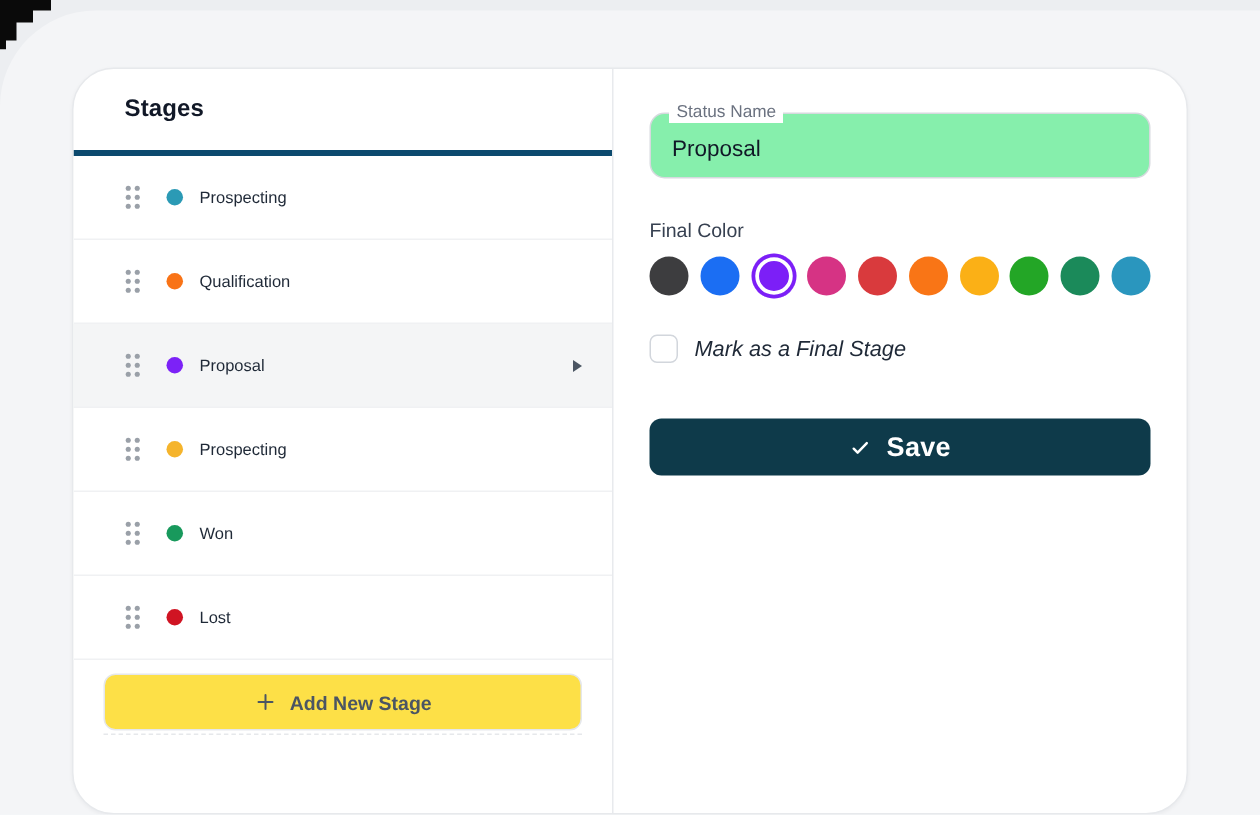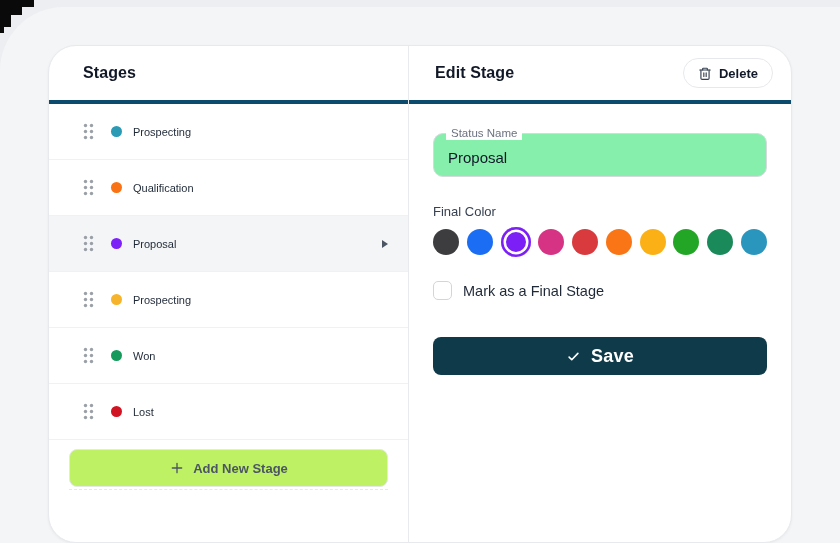--- a/index.html
+++ b/index.html
@@ -42,21 +42,21 @@
   .stage-row.selected { background:#f4f5f6; }
   .drag-handle { width:11px; height:17px; margin-right:17px; flex:0 0 auto; cursor:grab; }
   .stage-dot { width:11px; height:11px; border-radius:50%; margin-right:11px; flex:0 0 auto; }
   .stage-label { font-size:11px; color:#1f2937; }
   .chevron-right {
     margin-left:auto; width:0; height:0;
     border-left:6px solid #4b5563; border-top:4px solid transparent; border-bottom:4px solid transparent;
   }
   .add-stage-btn {
     margin:9px 20px 0; height:38px; border:1px solid #e5e7eb; border-radius:8px;
-    background:#bef264; display:flex; align-items:center; justify-content:center; gap:8px;
+    background:#fde047; display:flex; align-items:center; justify-content:center; gap:8px;
     color:#4b5563; font-size:13px; font-weight:700; cursor:pointer;
   }
   .drop-divider { margin:2px 20px 0; border-top:1px dashed #e6e8eb; }
 
   
   .delete-btn {
     height:30px; display:flex; align-items:center; gap:7px; padding:0 14px;
     border:1px solid #e6e8eb; border-radius:999px; background:#fff;
     font-size:13px; font-weight:600; color:#111827; cursor:pointer;
   }
@@ -71,21 +71,21 @@
     padding:4px 14px 0; font-size:15px; color:#111827; border-radius:10px;
     font-family:"Liberation Sans","DejaVu Sans",sans-serif;
   }
   .select-color-label { margin-top:27px; font-size:13px; color:#374151; }
   .swatch-row { margin-top:8px; height:30px; display:flex; align-items:center; justify-content:space-between; }
   .swatch { width:26px; height:26px; border-radius:50%; cursor:pointer; flex:0 0 auto; }
   .swatch.selected {
     width:30px; height:30px;
     box-shadow: inset 0 0 0 2.5px currentColor, inset 0 0 0 5px #ffffff;
   }
-  .checkbox-row { margin-top:24px; display:flex; align-items:center; gap:11px; }
+  .checkbox-row { margin-top:24px; display:flex; align-items:center; gap:11px;font-style:italic; }
   .checkbox { width:19px; height:19px; border:1.5px solid #d2d6dc; border-radius:5px; background:#fff; cursor:pointer; }
   .checkbox-label { font-size:14.5px; color:#1f2937; }
   .save-btn {
     margin-top:37px; height:38px; width:100%; border:none; border-radius:8px;
     background:#0e3a4a; color:#fff; font-size:18px; font-weight:700;
     display:flex; align-items:center; justify-content:center; gap:10px; cursor:pointer;
     font-family:"Liberation Sans","DejaVu Sans",sans-serif; letter-spacing:.2px;
   }
   svg { display:block; }
 </style>
@@ -196,32 +196,20 @@
     <button class="add-stage-btn">
       <svg width="16" height="16" viewBox="0 0 24 24" fill="none" stroke="#4b5563" stroke-width="2" stroke-linecap="round">
           <path d="M12 5v14M5 12h14"></path>
         </svg>
       <span>Add New Stage</span>
     </button>
     <div class="drop-divider"></div>
   </div>
 
   <div class="panel-right">
-    <div class="panel-header">
-      <div class="panel-title">Edit Stage</div>
-      <button class="delete-btn">
-        <svg width="14" height="15" viewBox="0 0 24 24" fill="none" stroke="#374151" stroke-width="2" stroke-linecap="round" stroke-linejoin="round">
-            <path d="M3 6h18"></path>
-            <path d="M8 6V4a1 1 0 0 1 1-1h6a1 1 0 0 1 1 1v2"></path>
-            <path d="M19 6v14a2 2 0 0 1-2 2H7a2 2 0 0 1-2-2V6"></path>
-            <path d="M10 11v6M14 11v6"></path>
-          </svg>
-        <span>Delete</span>
-      </button>
-    </div>
 
     <div class="edit-body">
       <div class="textfield">
         <span class="textfield-label">Status Name</span>
         <input type="text" value="Proposal" style="">
       </div>
 
       <div class="select-color-label">Final Color</div>
 
       <div class="swatch-row">

